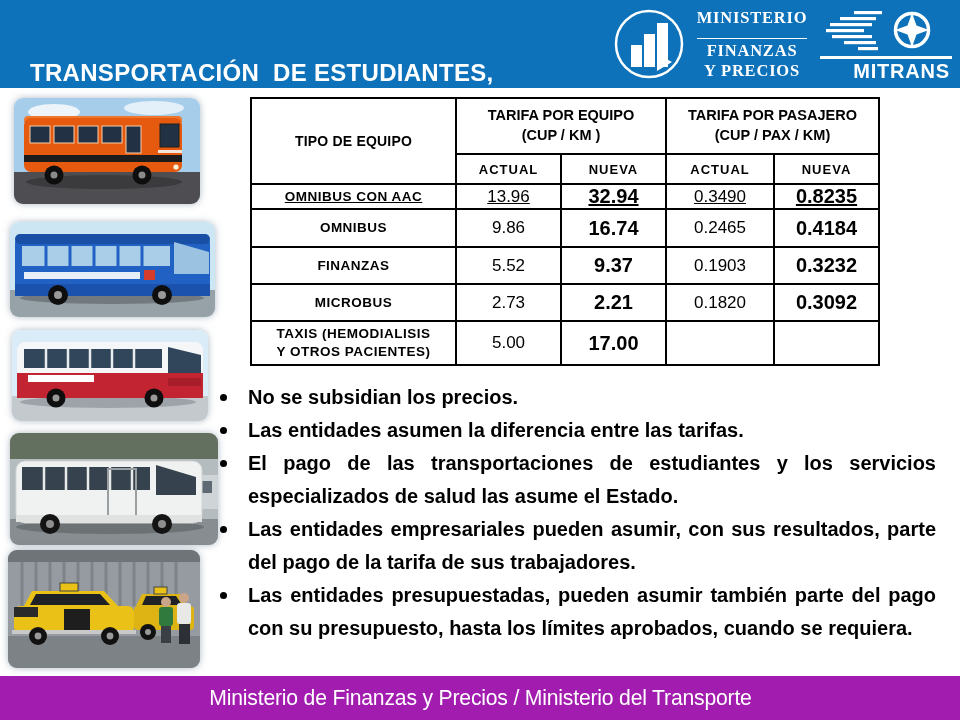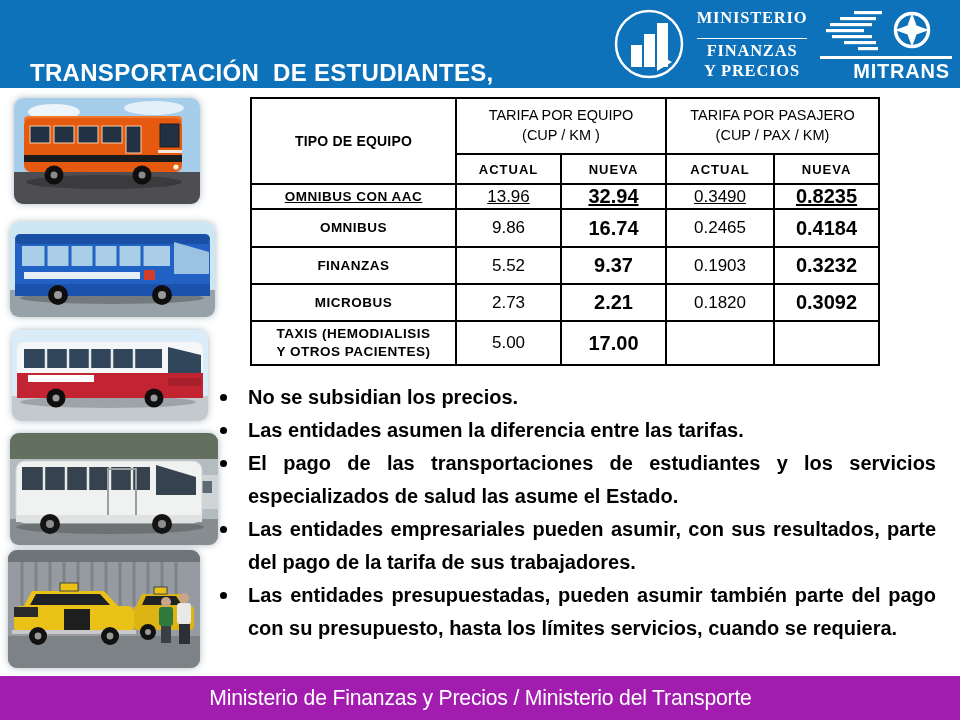--- a/index.html
+++ b/index.html
@@ -33,21 +33,21 @@
   .ph1{left:14px;top:98px;}  .ph2{left:10px;top:222px;} .ph3{left:12px;top:330px;}
   .ph4{left:10px;top:433px;} .ph5{left:8px;top:550px;}
 
   
   .tariff{position:absolute;left:250px;top:97px;border-collapse:collapse;table-layout:fixed;width:628px;}
   .tariff th,.tariff td{border:2px solid #000;text-align:center;vertical-align:middle;padding:0;color:#000;}
   .tariff .h1{height:56px;} .tariff .h2{height:30px;}
   .tariff .r1{height:22px;text-decoration:underline;} .tariff .r2{height:38px;} .tariff .r3{height:37px;}
   .tariff .r4{height:37px;} .tariff .r5{height:44px;}
   .cell-corner{font-size:14px;font-weight:bold;letter-spacing:.2px;}
-  .cell-group{font-size:14.5px;font-weight:normal;line-height:1.35;white-space:pre-line;}
+  .cell-group{font-size:14.5px;font-weight:bold;line-height:1.35;white-space:pre-line;}
   .cell-sub{font-size:13px;font-weight:bold;letter-spacing:1px;}
   .cell-tipo{font-size:13.5px;font-weight:bold;text-align:left;padding-left:9px;
              letter-spacing:.5px;line-height:1.3;white-space:pre-line;}
   .val-actual{font-size:17px;font-weight:normal;color:#222;}
   .val-nueva{font-size:20px;font-weight:bold;}
 
   
   .bullets{position:absolute;left:216px;top:381px;width:720px;list-style:none;margin:0;padding:0;}
   .bullets li{position:relative;padding-left:32px;margin:0;}
   .bullets .btext{display:block;font-size:20px;font-weight:bold;color:#000;
@@ -297,21 +297,21 @@
     <li>
       <span class="dot"></span>
       <span class="btext">El pago de las transportaciones de estudiantes y los servicios especializados de salud las asume el Estado.</span>
     </li>
     <li>
       <span class="dot"></span>
       <span class="btext">Las entidades empresariales pueden asumir, con sus resultados, parte del pago de la tarifa de sus trabajadores.</span>
     </li>
     <li>
       <span class="dot"></span>
-      <span class="btext">Las entidades presupuestadas, pueden asumir también parte del pago con su presupuesto, hasta los límites servicios, cuando se requiera.</span>
+      <span class="btext">Las entidades presupuestadas, pueden asumir también parte del pago con su presupuesto, hasta los límites aprobados, cuando se requiera.</span>
     </li>
   </ul>
 
   <div class="footer">
     <span>Ministerio de Finanzas y Precios / Ministerio del Transporte</span>
   </div>
 
 </div>
 
 </body></html>

